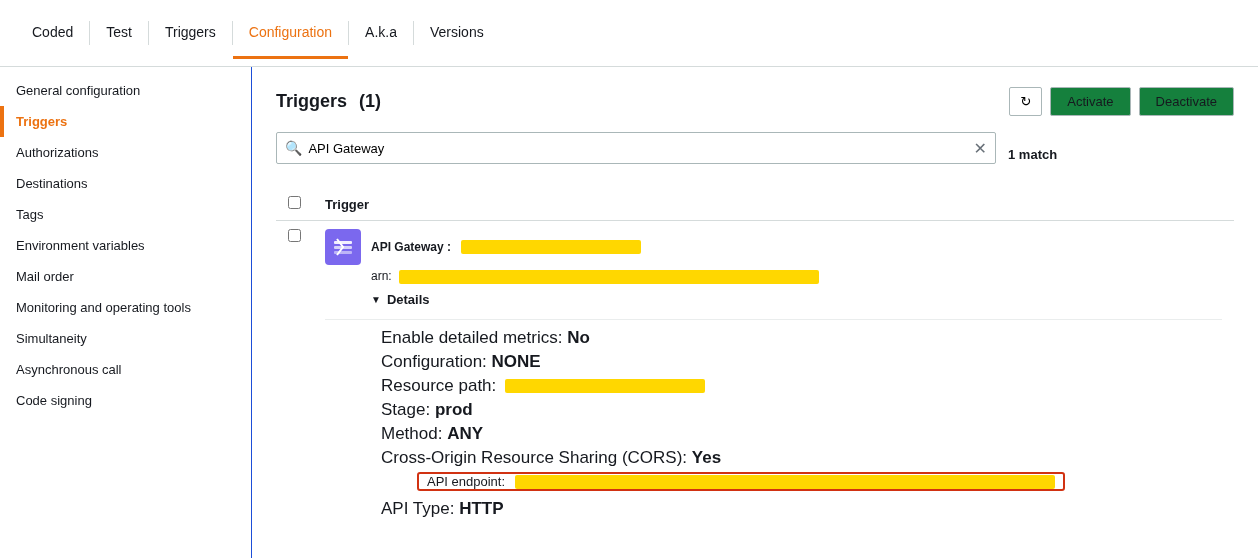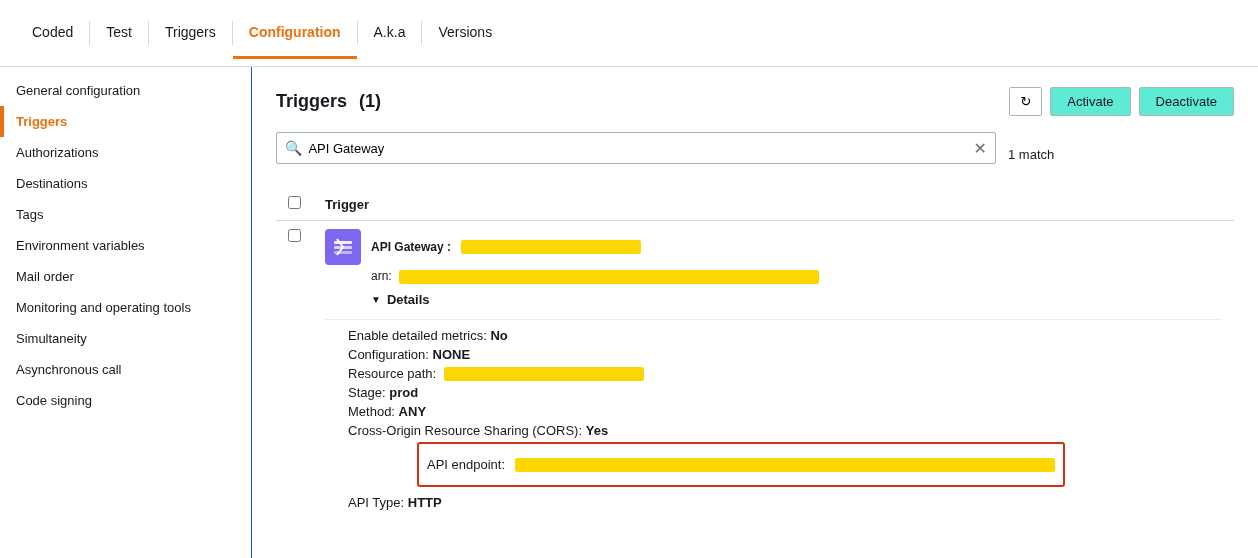--- a/index.html
+++ b/index.html
@@ -21,21 +21,21 @@
       align-items: center;
       cursor: pointer;
       color: #16191f;
       border-bottom: 3px solid transparent;
       font-size: 14px;
       white-space: nowrap;
     }
     .top-nav-tab.active {
       color: #ec7211;
       border-bottom: 3px solid #ec7211;
-      font-weight: 700;
+      font-weight: 400;
     }
     .top-nav-divider {
       width: 1px;
       height: 24px;
       background: #d5dbdb;
     }
 
     
     .main-layout {
       display: flex;
@@ -83,21 +83,21 @@
       gap: 12px;
     }
     .triggers-title {
       font-size: 18px;
       font-weight: 700;
       color: #16191f;
     }
     .btn {
       padding: 6px 16px;
       border: 1px solid #aab7b8;
-      background: #5eead4;
+      background: #15803d;
       cursor: pointer;
       font-size: 13px;
       color: #16191f;
       border-radius: 2px;
     }
     .btn-icon {
       padding: 6px 10px;
       border: 1px solid #aab7b8;
       background: #fff;
       cursor: pointer;
@@ -128,21 +128,21 @@
     }
     .search-bar input {
       border: none;
       outline: none;
       flex: 1;
       font-size: 13px;
       padding: 0 6px;
     }
     .search-icon { color: #687078; font-size: 14px; }
     .clear-icon { color: #687078; cursor: pointer; font-size: 16px; }
-    .match-text { color: #16191f; font-size: 13px; margin-left: 12px; white-space: nowrap; }
+    .match-text { color: #16191f; font-size: 13px; margin-left: 12px; white-space: nowrap; font-weight: bold; }
 
     
     .trigger-table { width: 100%; border-collapse: collapse; }
     .trigger-table th {
       text-align: left;
       padding: 8px 12px;
       border-bottom: 1px solid #d5dbdb;
       font-weight: 600;
       font-size: 13px;
       color: #16191f;
@@ -192,22 +192,22 @@
       align-items: center;
       gap: 6px;
       cursor: pointer;
       margin-left: 46px;
       margin-bottom: 12px;
       font-weight: 600;
       font-size: 13px;
     }
     .details-toggle .arrow { font-size: 10px; }
     .detail-row {
-      margin-left: 23px;
-      font-size: 13px;
+      margin-left: 56px;
+      font-size: 17px;
       margin-bottom: 4px;
       color: #16191f;
     }
     .detail-row .label { color: #16191f; }
     .detail-row .value { font-weight: 600; }
 
     
     .api-endpoint-row {
       margin-left: 46px;
       font-size: 13px;
@@ -361,21 +361,21 @@
             <div class="detail-row">
               <span class="label">Method:</span>
               <span class="value">ANY</span>
             </div>
             <div class="detail-row">
               <span class="label">Cross-Origin Resource Sharing (CORS):</span>
               <span class="value">Yes</span>
             </div>
 
             <div style="margin-left:46px;margin-bottom:4px;">
-              <div class="api-endpoint-row" style="display:inline-flex;align-items:center;border:2px solid #d13212;border-radius:3px;padding:13px 8px;">
+              <div class="api-endpoint-row" style="display:inline-flex;align-items:flex-end;border:2px solid #d13212;border-radius:3px;padding:0 8px;">
                 <span style="font-size:13px;">API endpoint:</span>
                 <span class="redacted-yellow" style="width:540px;margin-left:4px;height:14px;"></span>
               </div>
             </div>
 
             <div class="detail-row">
               <span class="label">API Type:</span>
               <span class="value">HTTP</span>
             </div>
 

